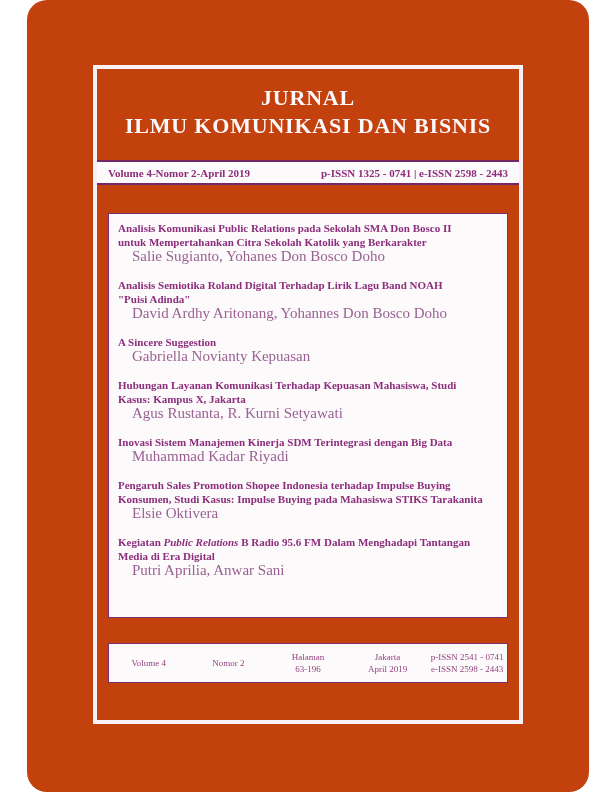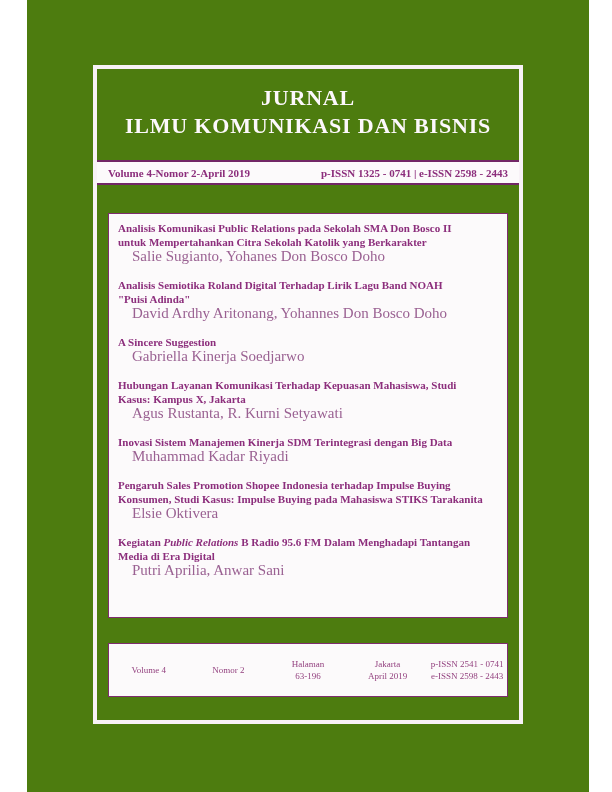--- a/index.html
+++ b/index.html
@@ -16,21 +16,22 @@
     width: 612px;
     height: 792px;
     background: #ffffff;
   }
   .cover {
     position: absolute;
     left: 27px;
     top: 0;
     width: 562px;
     height: 792px;
-    background: #4d7c0f;
+    background: #c2410c;
+    border-radius: 20px;
   }
   .frame {
     position: absolute;
     left: 66px;
     top: 65px;
     width: 430px;
     height: 659px;
     border: 4px solid #f8f2f7;
     box-sizing: border-box;
   }
@@ -91,21 +92,21 @@
     font-size: 15px;
     line-height: 14px;
     color: #9a6192;
     margin-left: 14px;
   }
   .footer-bar {
     position: absolute;
     top: 574px;
     left: 11px;
     width: 400px;
-    height: 54px;
+    height: 40px;
     background: #fcfafb;
     border: 1px solid #7e2d6e;
     box-sizing: border-box;
     display: flex;
     align-items: center;
   }
   .footer-col {
     flex: 1 1 0;
     text-align: center;
     font-size: 9px;
@@ -143,21 +144,21 @@
               <div class="article-title">
                 <div><span>Analisis Semiotika Roland Digital Terhadap Lirik Lagu Band NOAH</span></div>
                 <div><span>"Puisi Adinda"</span></div>
               </div>
               <div class="article-authors">David Ardhy Aritonang, Yohannes Don Bosco Doho</div>
             </div>
             <div class="article">
               <div class="article-title">
                 <div><span>A Sincere Suggestion</span></div>
               </div>
-              <div class="article-authors">Gabriella Kinerja Soedjarwo</div>
+              <div class="article-authors">Gabriella Novianty Kepuasan</div>
             </div>
             <div class="article">
               <div class="article-title">
                 <div><span>Hubungan Layanan Komunikasi Terhadap Kepuasan Mahasiswa, Studi</span></div>
                 <div><span>Kasus: Kampus X, Jakarta</span></div>
               </div>
               <div class="article-authors">Agus Rustanta, R. Kurni Setyawati</div>
             </div>
             <div class="article">
               <div class="article-title">

